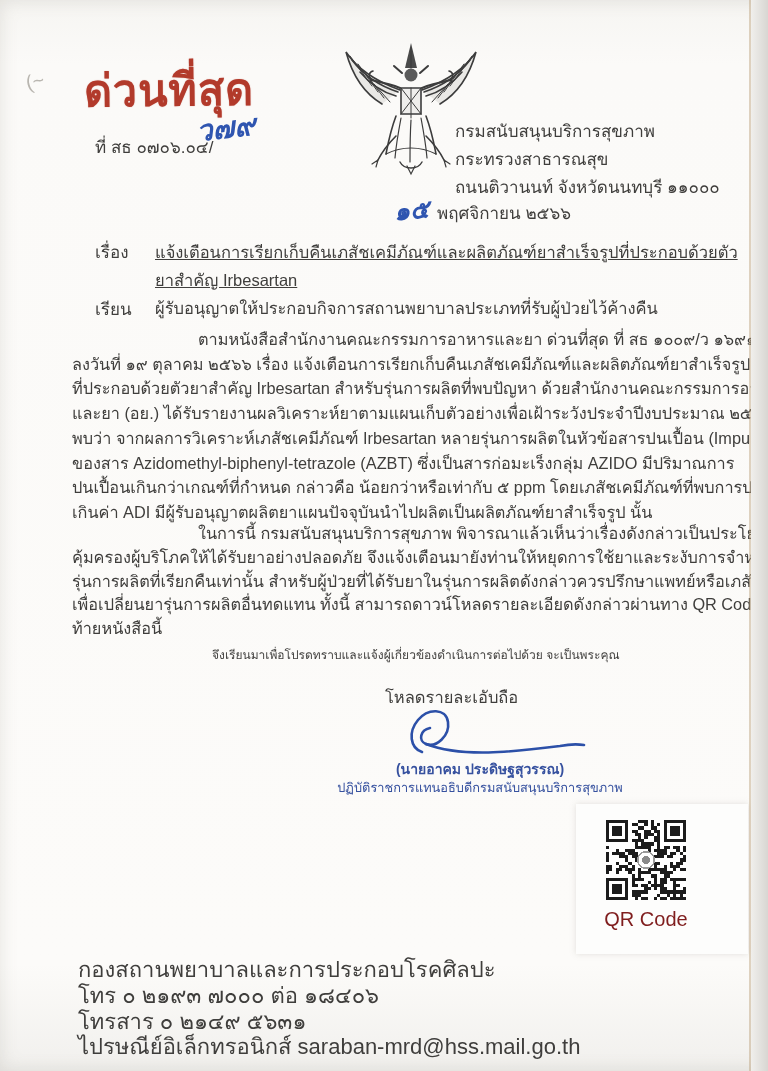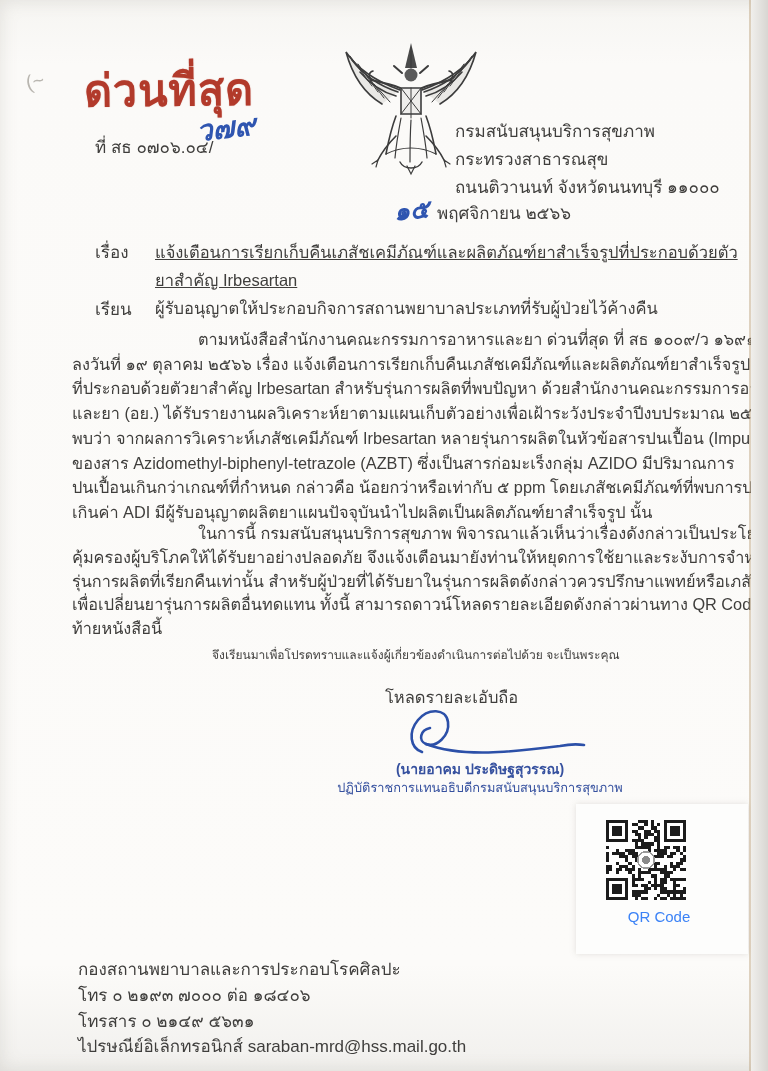--- a/index.html
+++ b/index.html
@@ -37,23 +37,23 @@
   .indent{text-indent:126px;}
   .closing{left:212px;top:645px;font-size:12px;}
   .salutation{left:385px;top:684px;font-size:16.5px;}
   .signature{left:392px;top:702px;}
   .sig-block{left:330px;top:760px;width:300px;text-align:center;color:#36519f;line-height:18.5px;}
   .sig-name{font-size:14px;font-weight:bold;}
   .sig-title{font-size:12.8px;}
   .qr-card{left:576px;top:804px;width:172px;height:150px;background:#fdfdfc;
     box-shadow:0 0 6px rgba(150,145,135,.25);}
   .qr-code{position:absolute;left:30px;top:16px;width:80px;height:80px;}
-  .qr-label{position:absolute;left:13px;top:104px;width:140px;text-align:center;
-    font-size:15px;color:#3b82f6;}
-  .footer{left:78px;top:957px;font-size:17px;line-height:25.8px;}
+  .qr-label{position:absolute;left:0;top:104px;width:140px;text-align:center;
+    font-size:20px;color:#7f1d1d;}
+  .footer{left:78px;top:957px;font-size:22px;line-height:25.8px;}
   .edge-line{left:749px;top:0;width:2px;height:1071px;background:rgba(186,160,122,.45);}
   .edge-strip{left:751px;top:0;width:17px;height:1071px;
     background:linear-gradient(90deg,#f0efec,#d8d6d2);}
 </style>
 </head>
 <body>
 
 <div class="page">
 
   <div class="abs pencil-mark">(~</div>

